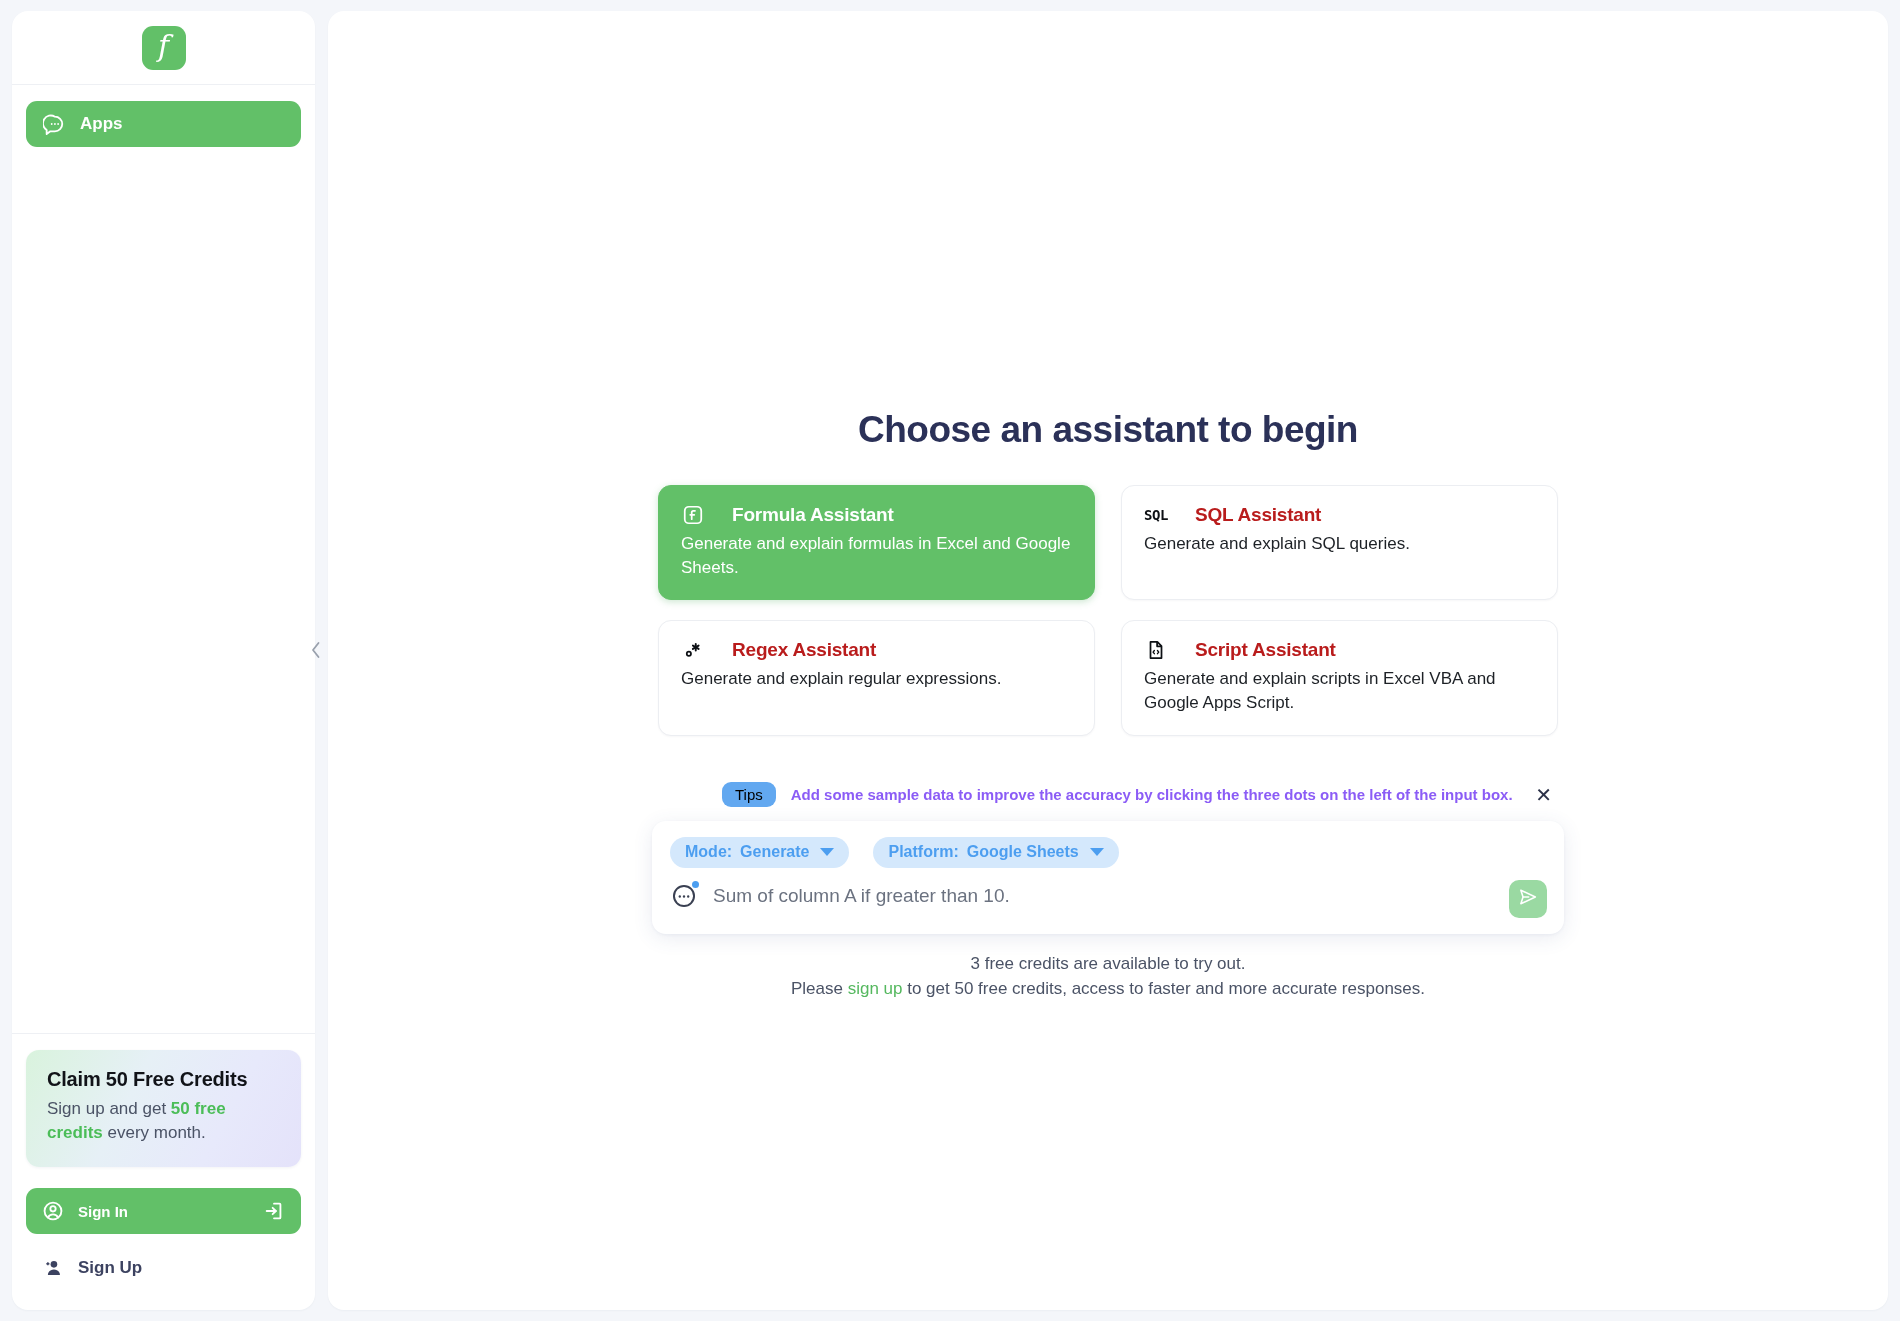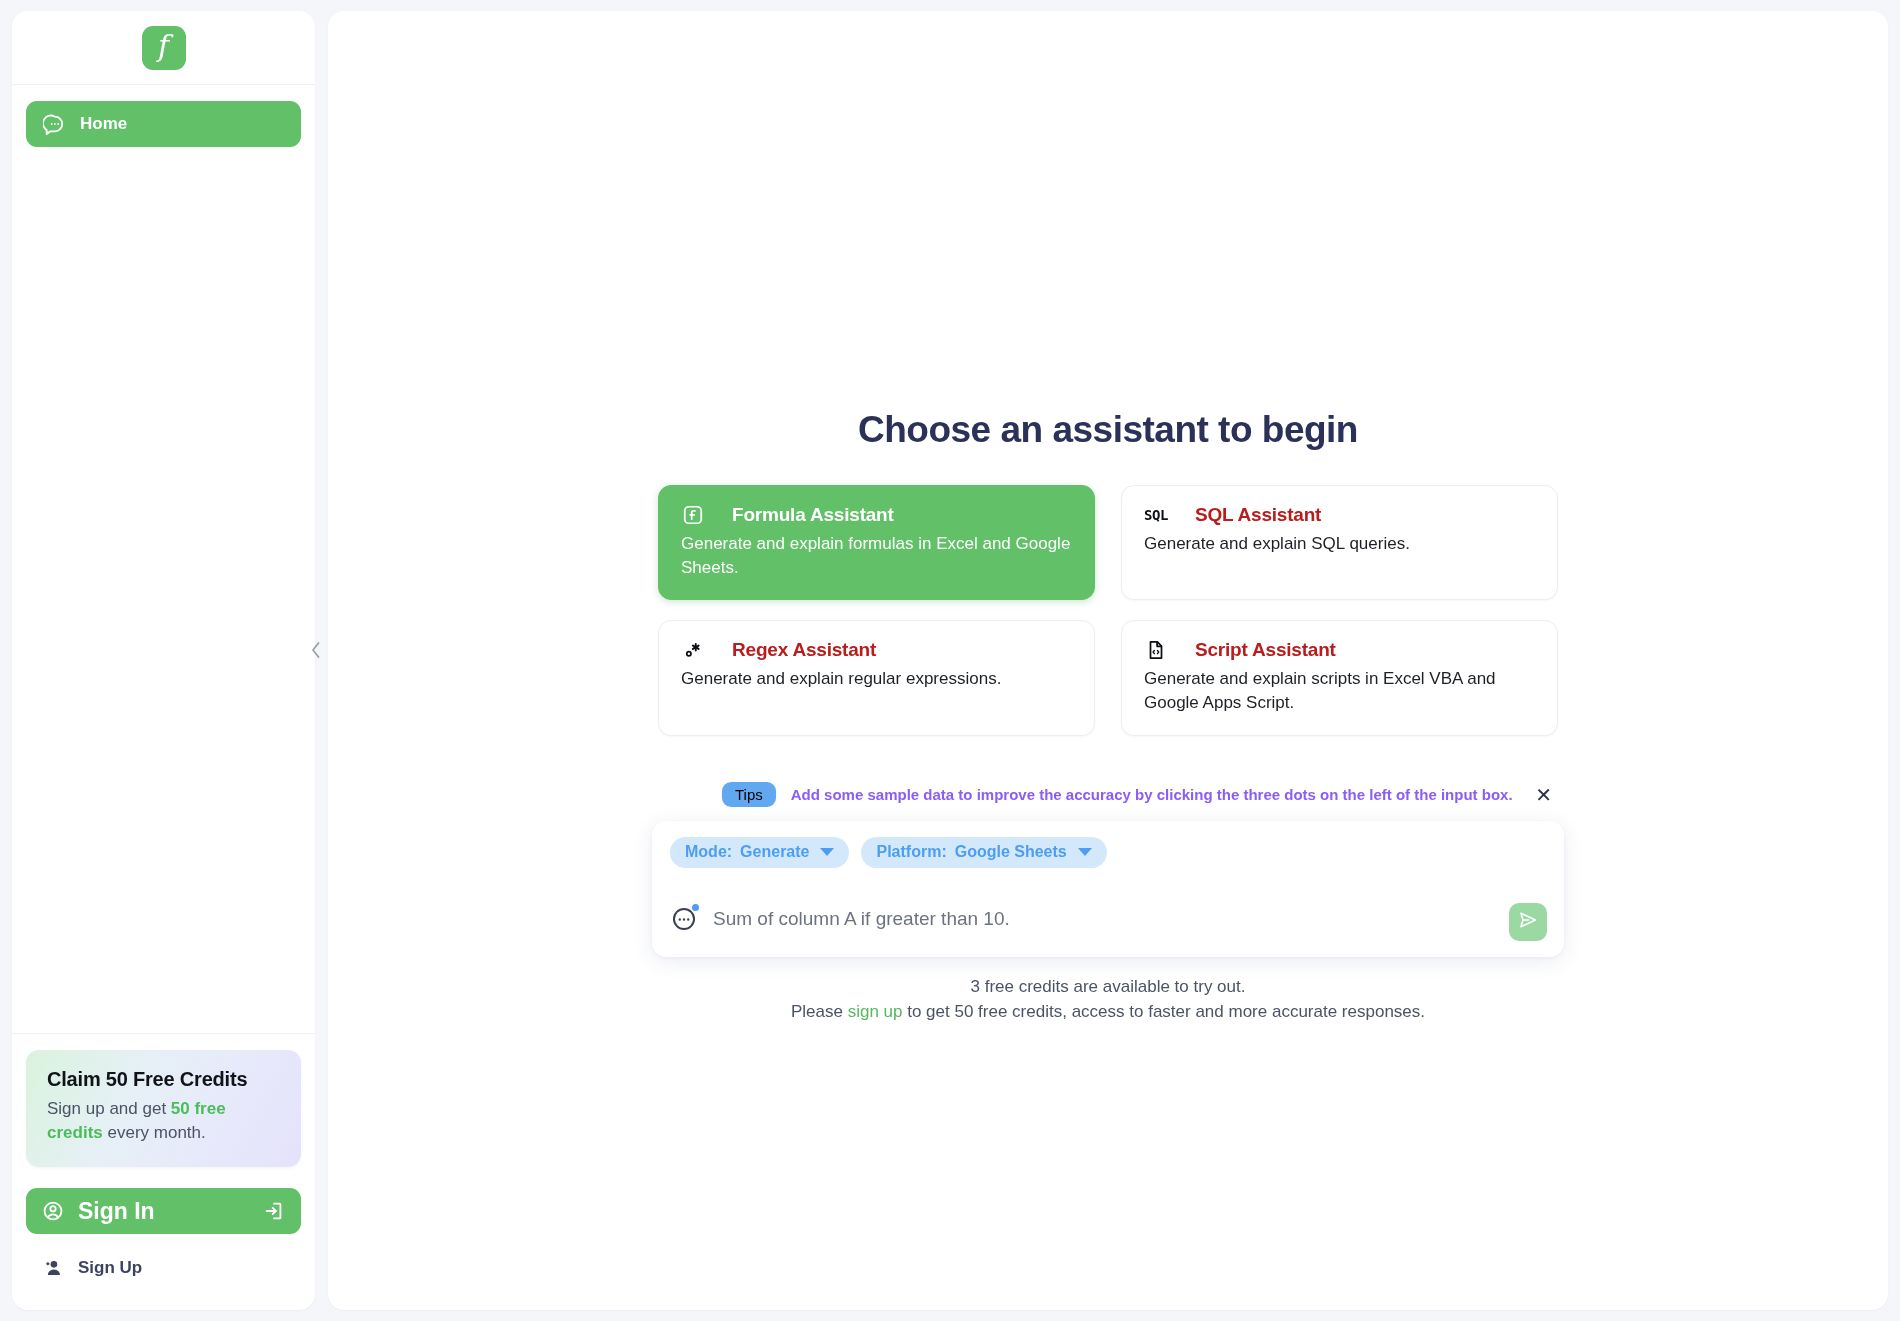--- a/index.html
+++ b/index.html
@@ -111,21 +111,21 @@
   .signin-btn {
     margin-top: 21px;
     height: 46px;
     border-radius: 11px;
     background: #62c068;
     color: #ffffff;
     display: flex;
     align-items: center;
     padding: 0 15px;
     gap: 13px;
-    font-size: 23px;
+    font-size: 15px;
     font-weight: 700;
     cursor: pointer;
     border: none;
     width: 100%;
   }
   .signin-btn .spacer { flex: 1 1 auto; }
 
   .signup-row {
     margin-top: 12px;
     height: 44px;
@@ -275,21 +275,21 @@
   
   .input-box {
     width: 912px;
     margin-top: 12px;
     background: #ffffff;
     border-radius: 14px;
     box-shadow: 0 4px 20px rgba(60,80,140,.11), 0 1px 3px rgba(60,80,140,.06);
     padding: 16px 18px 18px 18px;
     position: relative;
   }
-  .pill-row { display: flex; gap: 12px; margin-bottom: 31px; }
+  .pill-row { display: flex; gap: 24px; margin-bottom: 8px; }
   .pill {
     background: #d4e8fc;
     color: #4c9ef0;
     border-radius: 17px;
     height: 31px;
     padding: 0 15px;
     display: inline-flex;
     align-items: center;
     gap: 8px;
     font-size: 16px;
@@ -367,21 +367,21 @@
     <nav class="sidebar-nav">
       <div class="nav-item">
         <span class="icon-box">
           <svg width="22" height="22" viewBox="0 0 24 24" fill="none" stroke="#ffffff" stroke-width="2" stroke-linecap="round" stroke-linejoin="round">
             <path d="M21 12a8 8 0 0 1-8 8H8l-4 3v-4.5A8 8 0 0 1 13 4a8 8 0 0 1 8 8z"></path>
             <circle cx="9.5" cy="12" r="1" fill="#ffffff" stroke="none"></circle>
             <circle cx="13" cy="12" r="1" fill="#ffffff" stroke="none"></circle>
             <circle cx="16.5" cy="12" r="1" fill="#ffffff" stroke="none"></circle>
           </svg>
         </span>
-        <span>Home</span>
+        <span>Apps</span>
       </div>
     </nav>
 
     <div class="sidebar-bottom">
 
       <div class="promo-card">
         <div class="promo-title">Claim 50 Free Credits</div>
         <div class="promo-sub"><span>Sign up and get </span><b>50 free credits</b><span> every month.</span></div>
       </div>
 

